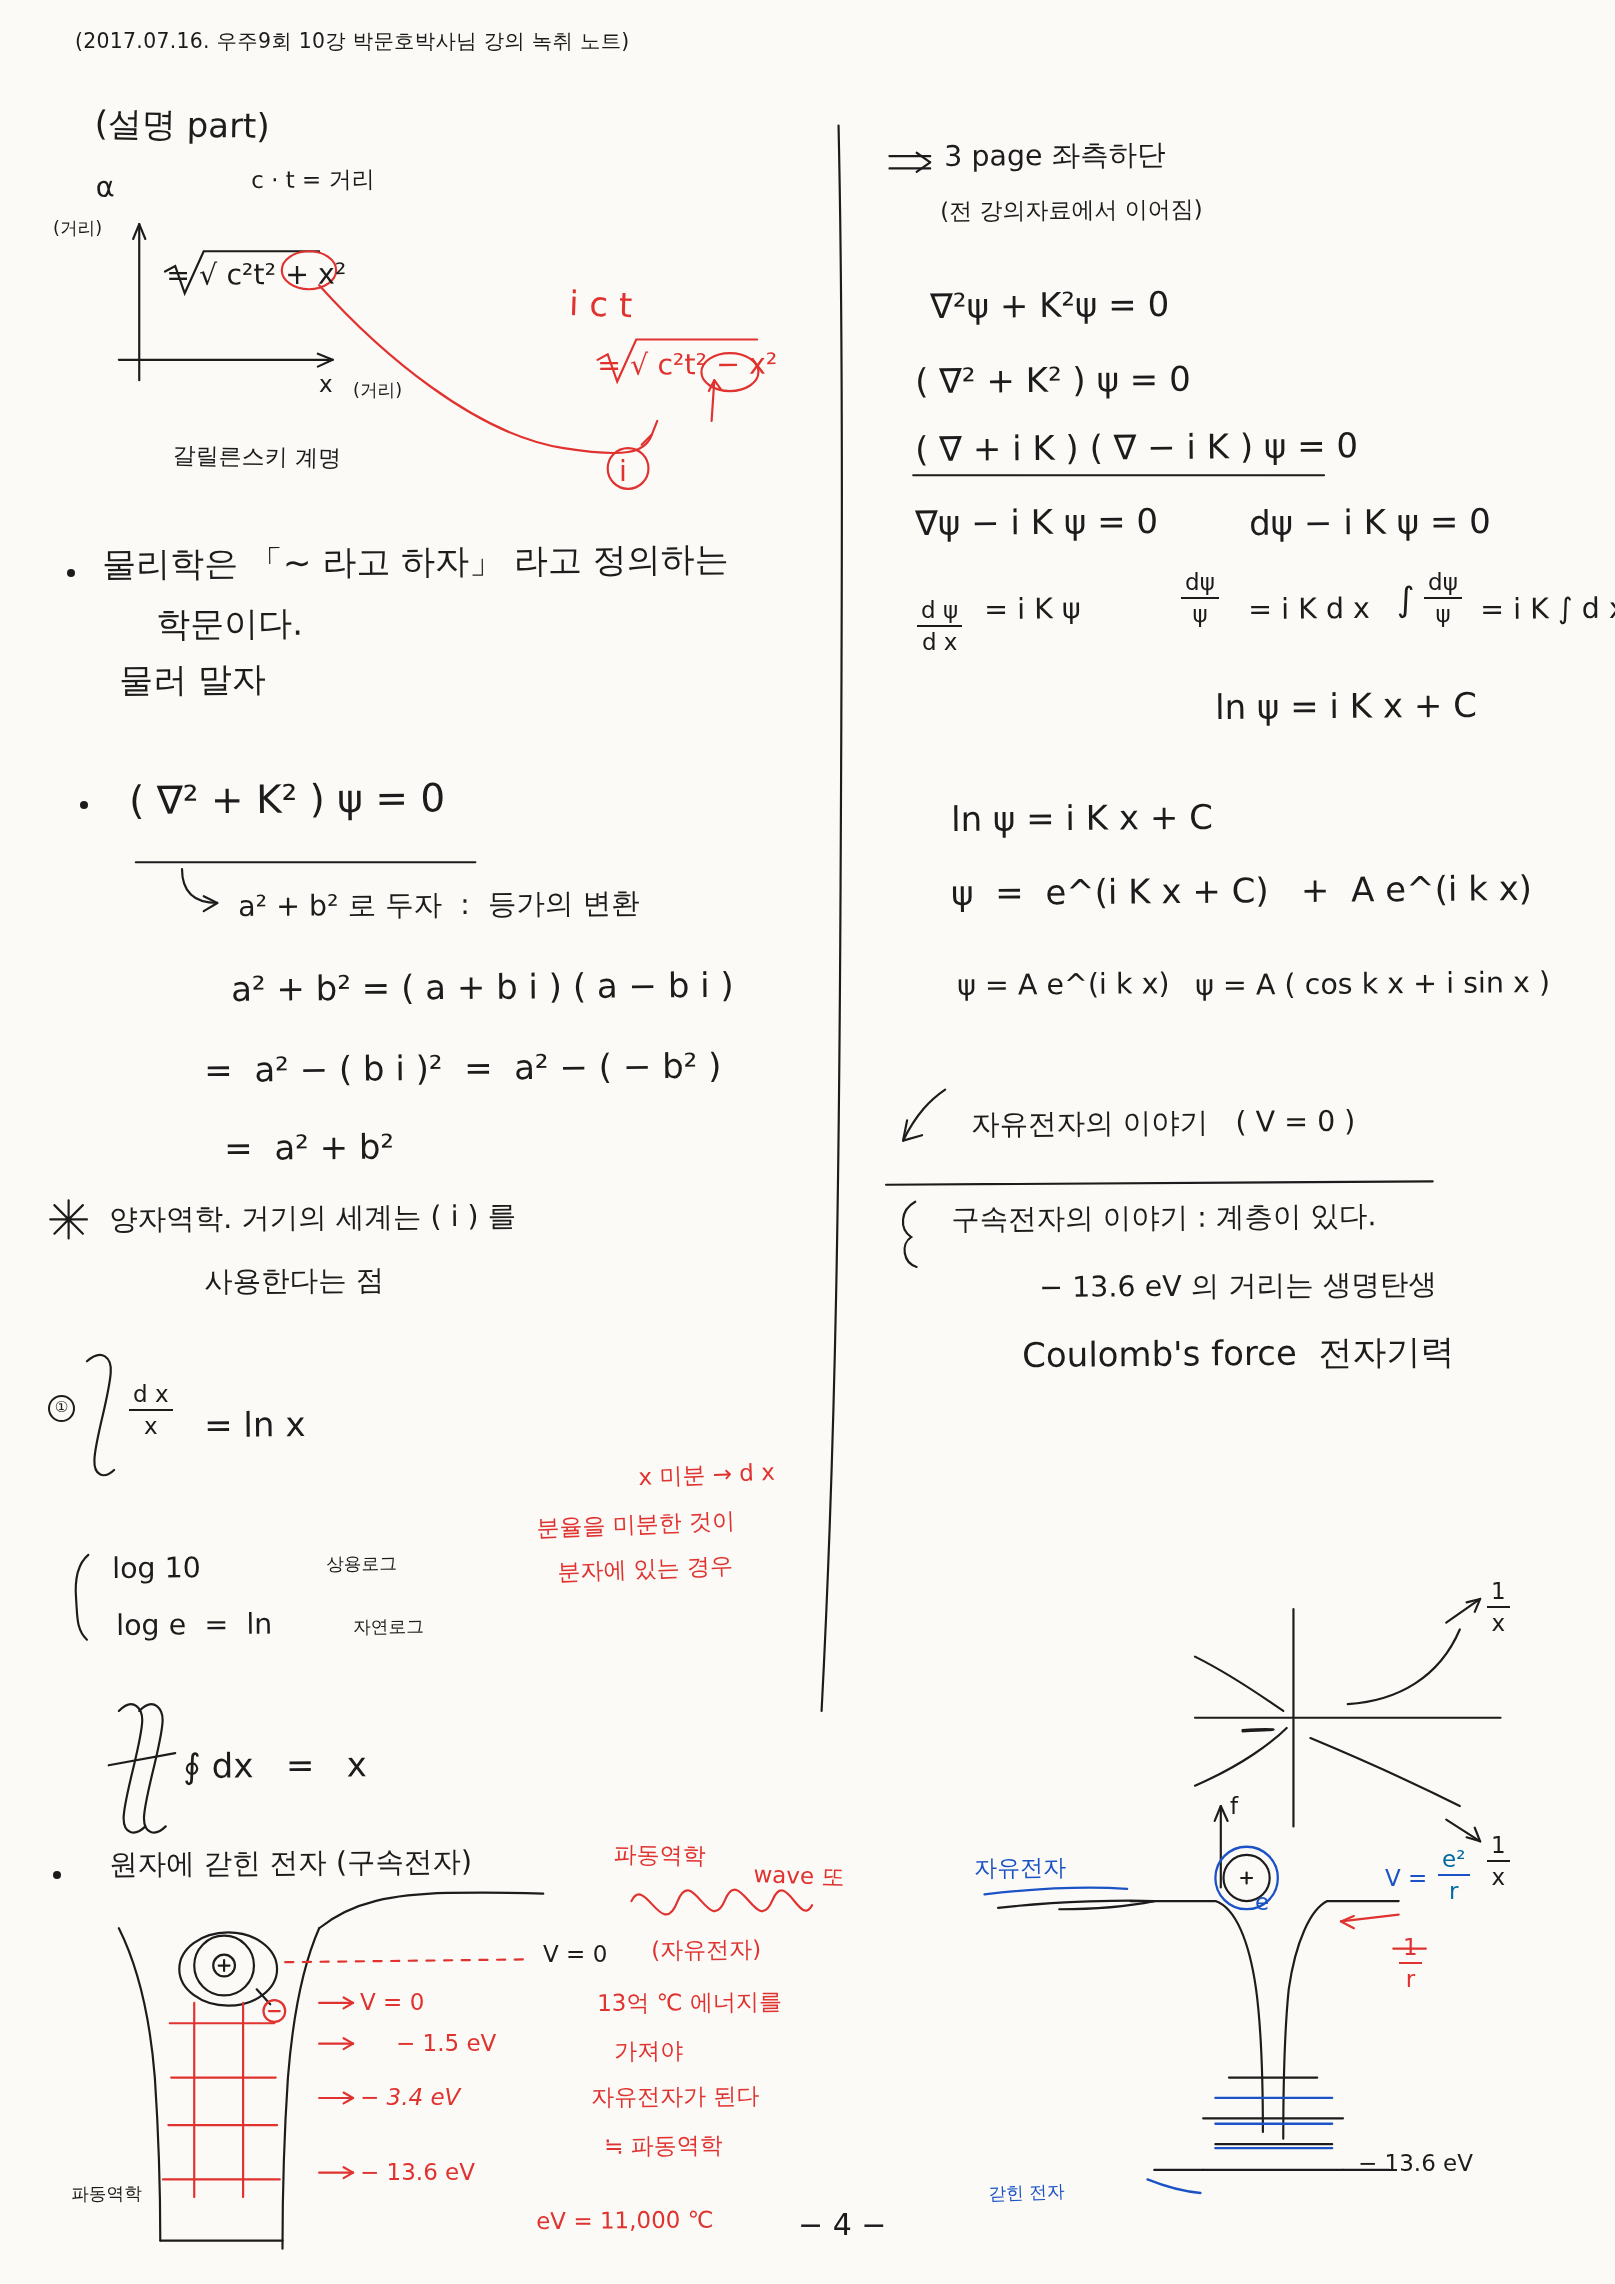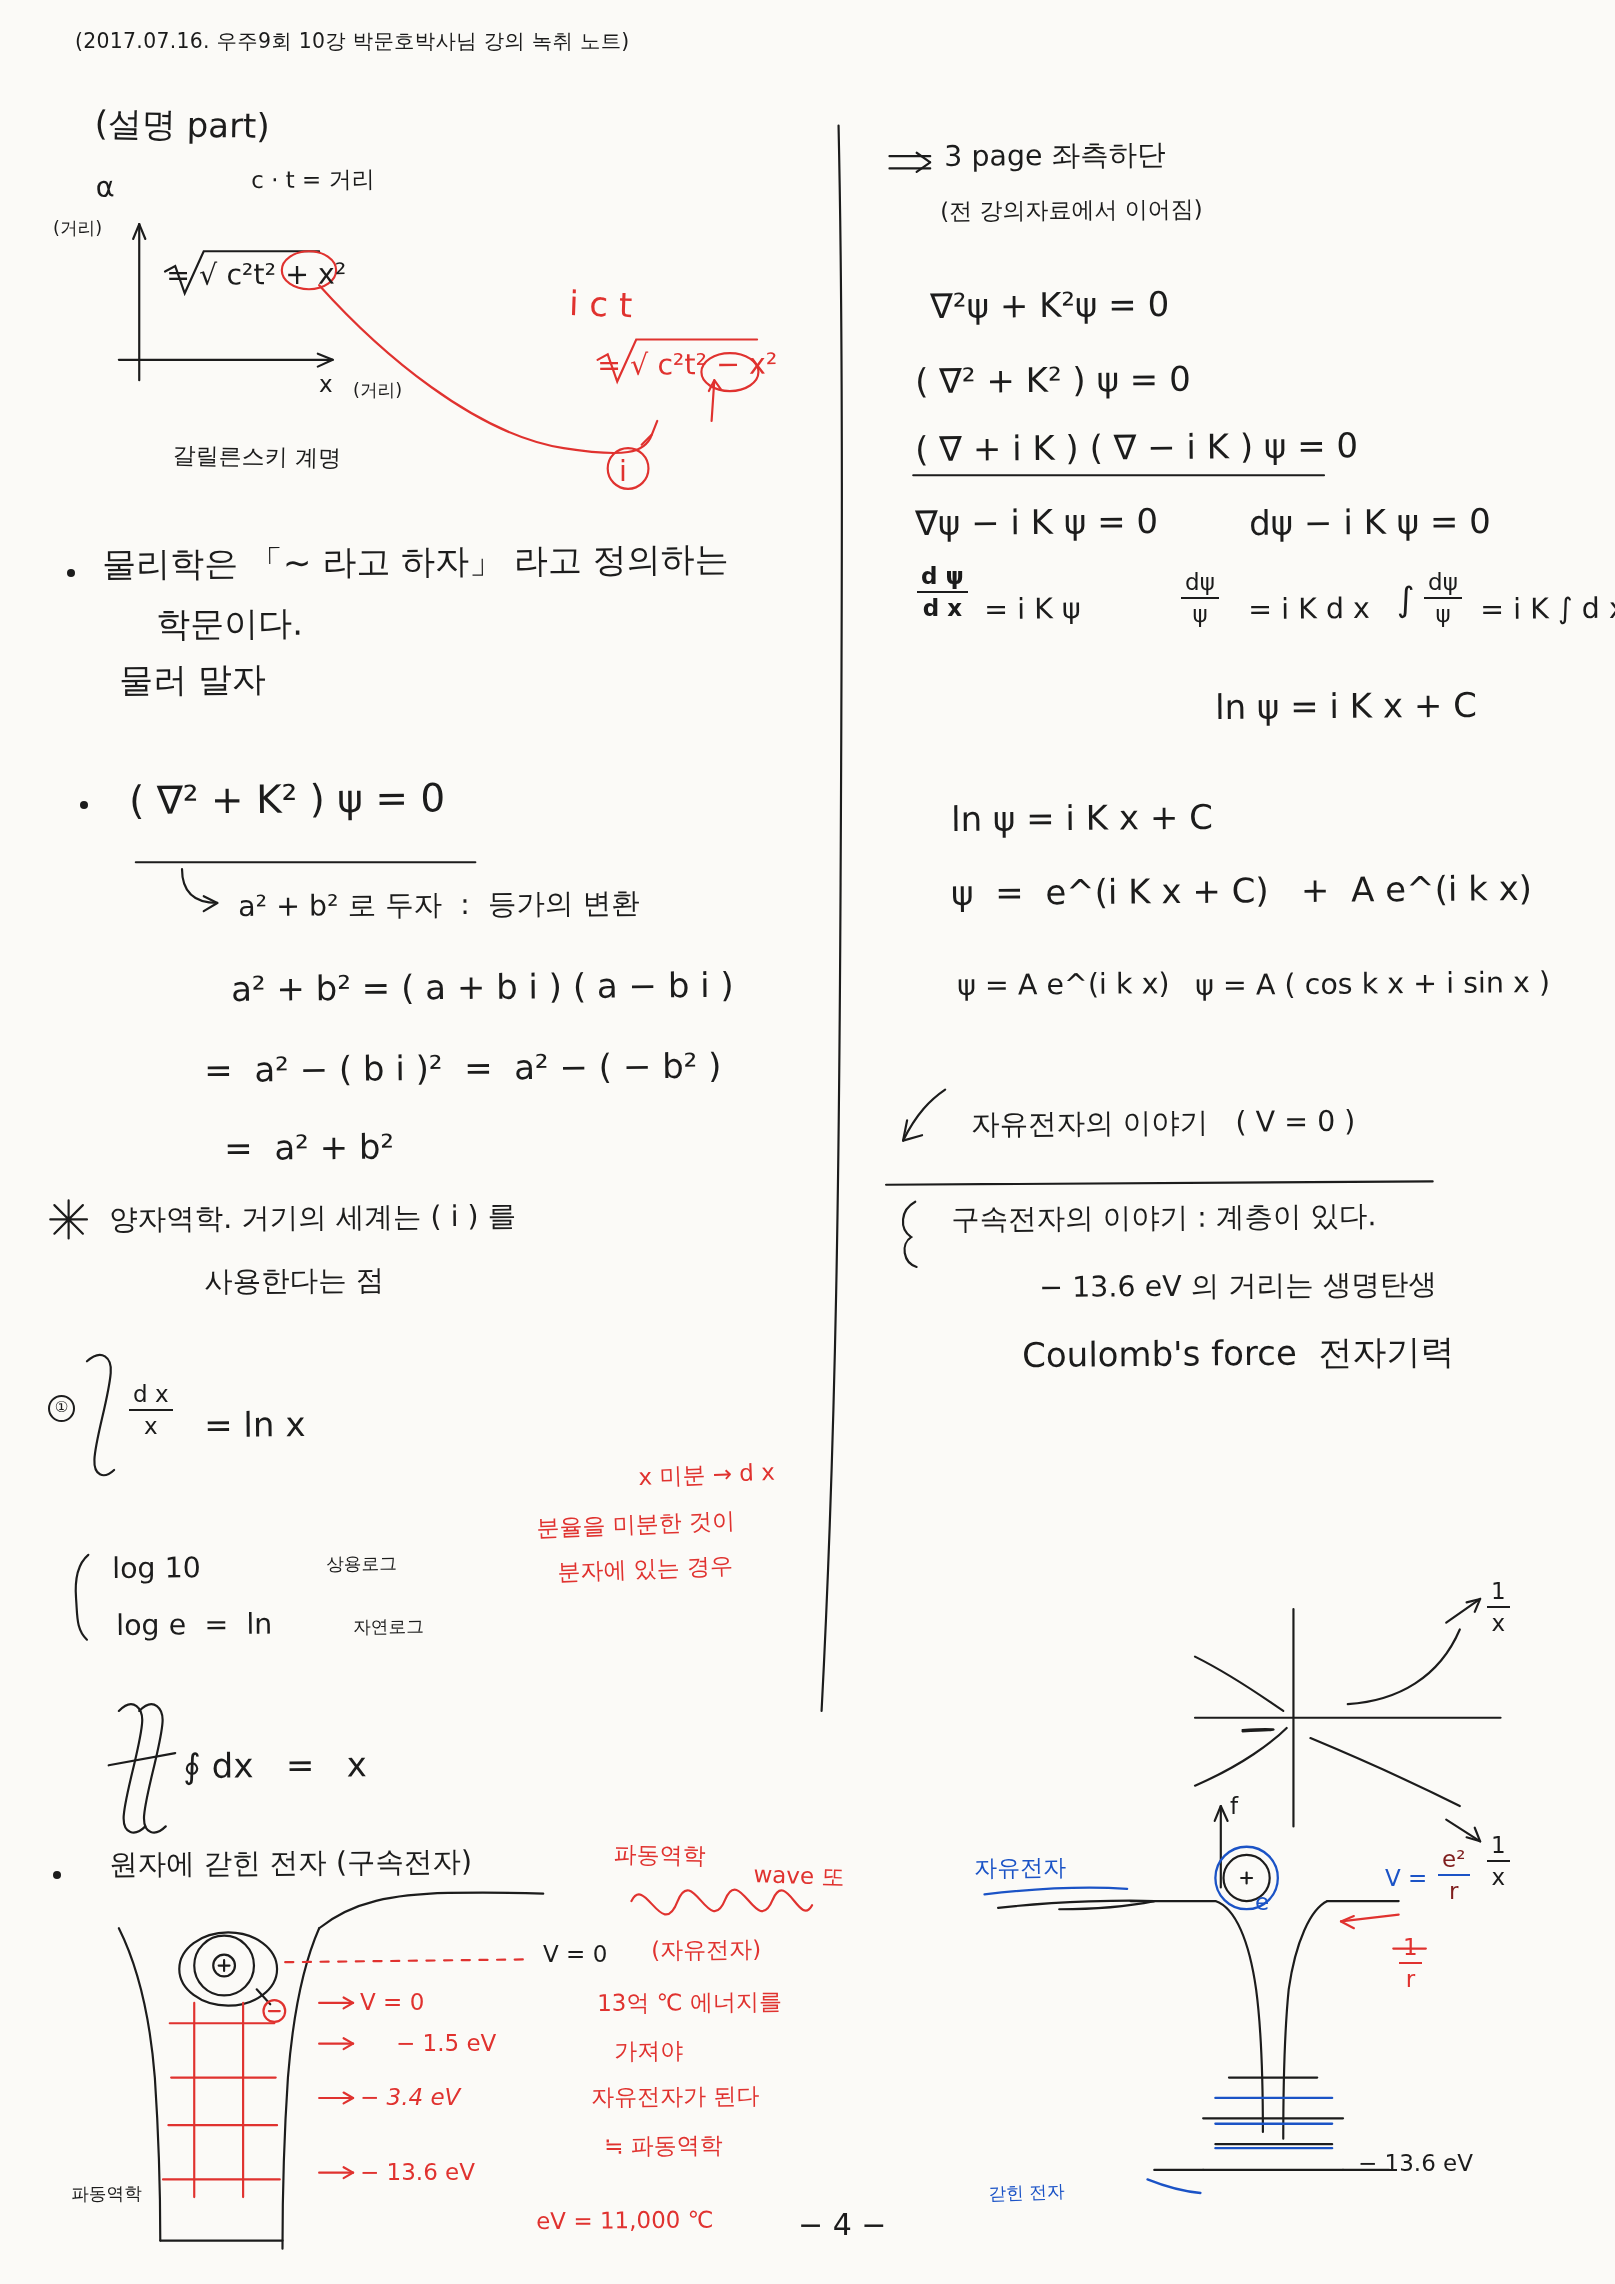--- a/index.html
+++ b/index.html
@@ -306,21 +306,21 @@
   <div class="hw lg sk5" style="left:944px;top:139px;">3 page 좌측하단</div>
   <div class="hw md sk5" style="left:940px;top:197px;">(전 강의자료에서 이어짐)</div>
 
   <div class="hw xl sk5" style="left:930px;top:285px;">∇²ψ + K²ψ = 0</div>
   <div class="hw xl sk5" style="left:915px;top:360px;">( ∇² + K² ) ψ = 0</div>
   <div class="hw xl sk5" style="left:915px;top:428px;">( ∇ + i K ) ( ∇ − i K ) ψ = 0</div>
 
   <div class="hw xl sk5" style="left:915px;top:502px;">∇ψ − i K ψ = 0</div>
   <div class="hw xl sk5" style="left:1249px;top:502px;">dψ − i K ψ = 0</div>
 
-  <div class="frac md" style="left:917px;top:564px;font-weight:bold;">
+  <div class="frac md" style="left:917px;top:598px;">
     <span class="num">d ψ</span>
     <span class="bar"></span>
     <span class="num">d x</span>
   </div>
   <div class="hw lg sk5" style="left:984px;top:592px;">= i K ψ</div>
 
   <div class="frac md" style="left:1181px;top:570px;">
     <span class="num">dψ</span>
     <span class="bar"></span>
     <span class="num">ψ</span>
@@ -357,21 +357,21 @@
     <span class="num">1</span>
     <span class="bar"></span>
     <span class="num">x</span>
   </div>
 
   <div class="hw md" style="left:1230px;top:1792px;">f</div>
   <div class="hw md blue sk5" style="left:974px;top:1854px;">자유전자</div>
   <div class="hw md blue" style="left:1255px;top:1888px;">e</div>
 
   <div class="hw md blue" style="left:1385px;top:1864px;">V =</div>
-  <div class="frac md blue" style="left:1438px;top:1847px;color:#7f1d1d;">
+  <div class="frac md blue" style="left:1438px;top:1847px;color:#0369a1;">
     <span class="num">e²</span>
     <span class="bar"></span>
     <span class="num">r</span>
   </div>
 
   <div class="frac md red" style="left:1399px;top:1935px;color:#e0322f;">
     <span class="num">1</span>
     <span class="bar"></span>
     <span class="num">r</span>
   </div>

